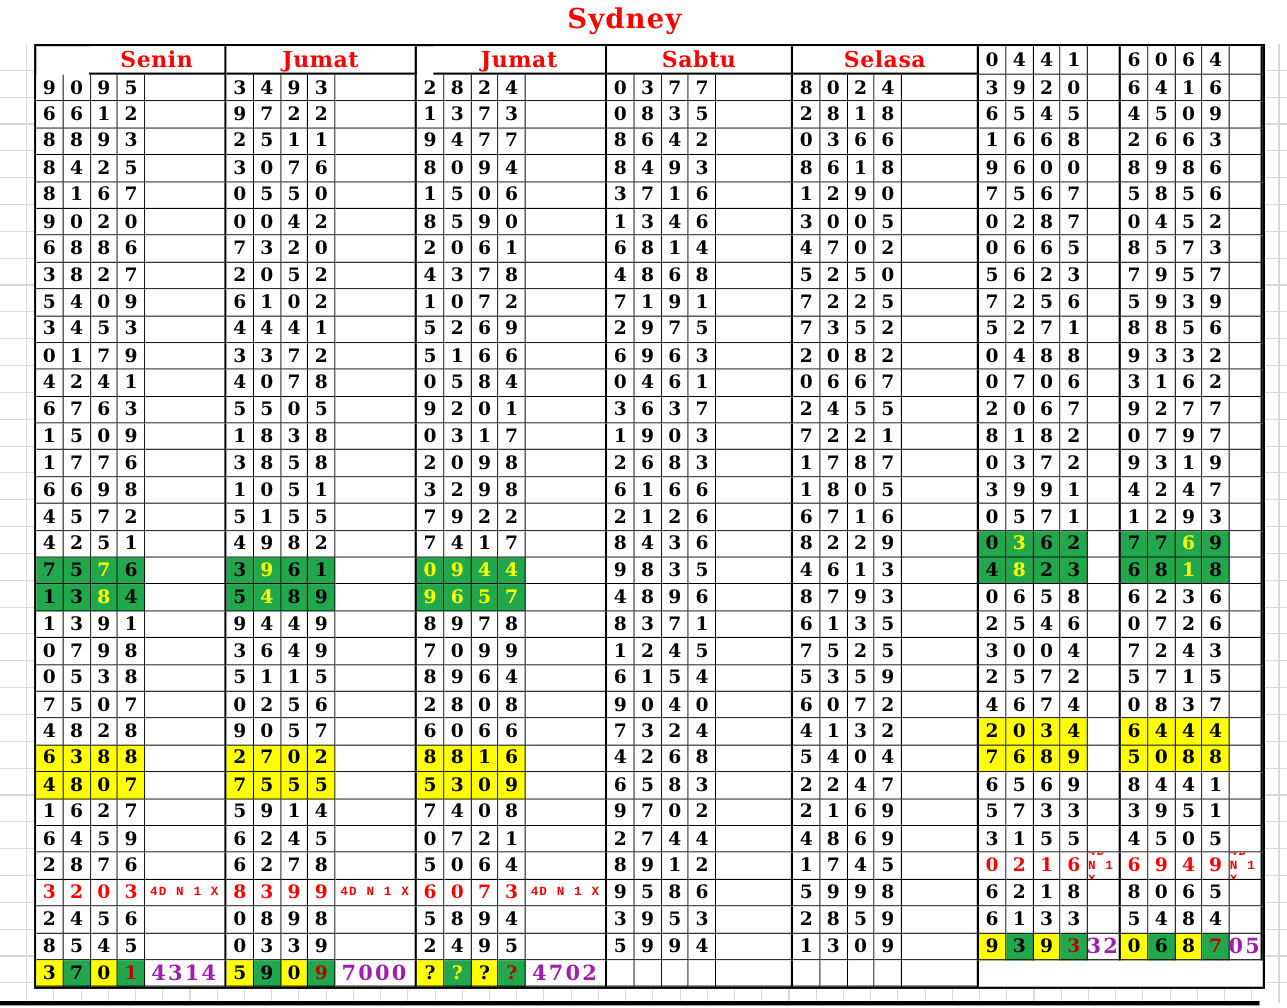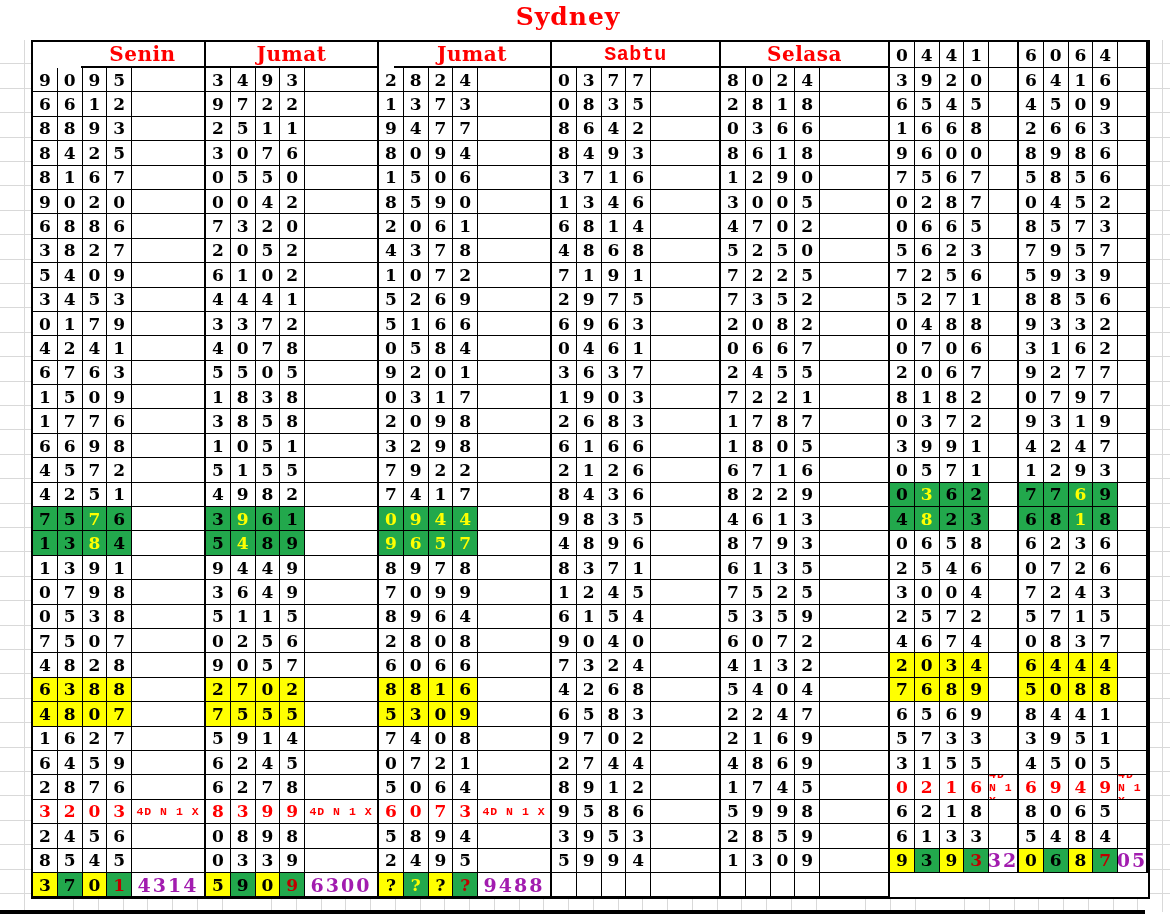--- a/index.html
+++ b/index.html
@@ -46,21 +46,21 @@
 </style>
 </head>
 <body>
 
 <div class="sheet-bg"></div>
 <div class="title">Sydney</div>
 <div class="grid" id="grid" style="grid-template-columns: 24.75px 24.75px 24.75px 24.75px 74px 24.75px 24.75px 24.75px 24.75px 74px 24.75px 24.75px 24.75px 24.75px 74px 24.75px 24.75px 24.75px 24.75px 70px 24.75px 24.75px 24.75px 24.75px 70px 24.75px 24.75px 24.75px 24.75px 30px 24.75px 24.75px 24.75px 24.75px 30px; grid-template-rows: 26px repeat(34, 24.4px);">
     <div class="cell hdr" style="grid-column: span 5; margin-left: 48px;">Senin</div>
     <div class="cell hdr" style="grid-column: span 5;">Jumat</div>
     <div class="cell hdr" style="grid-column: span 5; margin-left: 15px;">Jumat</div>
-    <div class="cell hdr" style="grid-column: span 5; font-family: Liberation Mono, monospace;">Sabtu</div>
+    <div class="cell hdr" style="grid-column: span 5;">Sabtu</div>
     <div class="cell hdr" style="grid-column: span 5;">Selasa</div>
     <div class="cell ">0</div>
     <div class="cell ">4</div>
     <div class="cell ">4</div>
     <div class="cell ">1</div>
     <div class="cell gap"></div>
     <div class="cell ">6</div>
     <div class="cell ">0</div>
     <div class="cell ">6</div>
     <div class="cell ">4</div>
@@ -1222,26 +1222,26 @@
     <div class="cell gap result">7050</div>
     <div class="cell bg-yellow">3</div>
     <div class="cell bg-green">7</div>
     <div class="cell bg-yellow">0</div>
     <div class="cell bg-green t-darkred">1</div>
     <div class="cell gap result">4314</div>
     <div class="cell bg-yellow">5</div>
     <div class="cell bg-green">9</div>
     <div class="cell bg-yellow">0</div>
     <div class="cell bg-green t-darkred">9</div>
-    <div class="cell gap result">6300</div>
+    <div class="cell gap result">7000</div>
     <div class="cell bg-yellow">?</div>
     <div class="cell bg-green t-yellow">?</div>
     <div class="cell bg-yellow">?</div>
     <div class="cell bg-green t-darkred">?</div>
-    <div class="cell gap result">9488</div>
+    <div class="cell gap result">4702</div>
     <div class="cell "></div>
     <div class="cell "></div>
     <div class="cell "></div>
     <div class="cell "></div>
     <div class="cell gap"></div>
     <div class="cell "></div>
     <div class="cell "></div>
     <div class="cell "></div>
     <div class="cell "></div>
     <div class="cell gap"></div>

